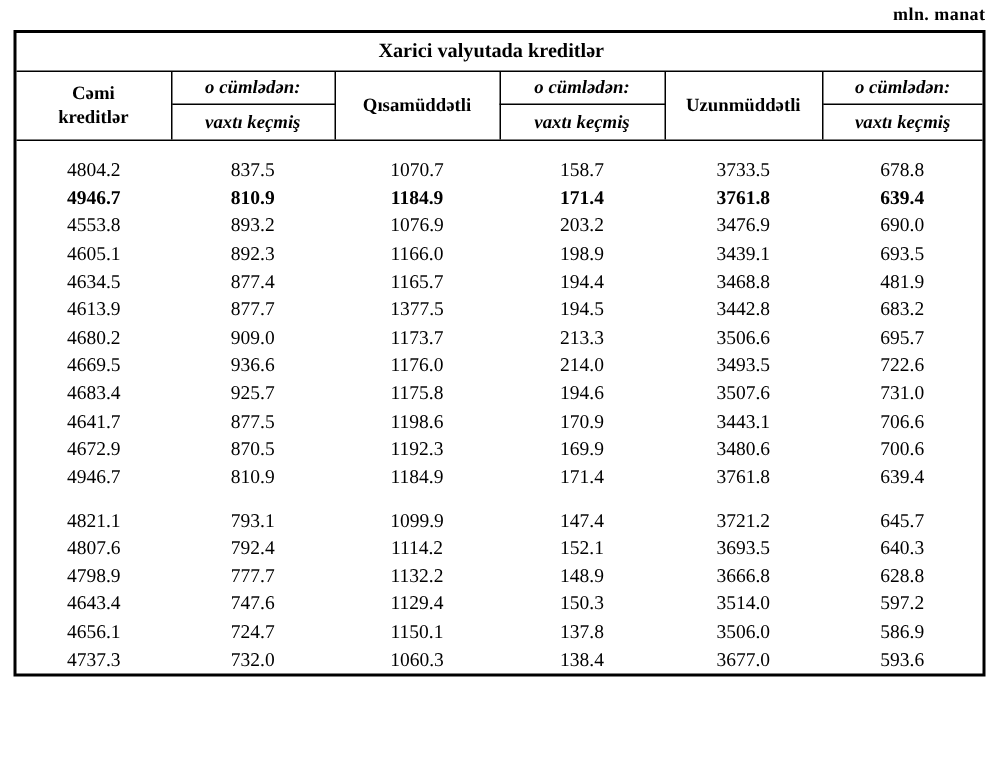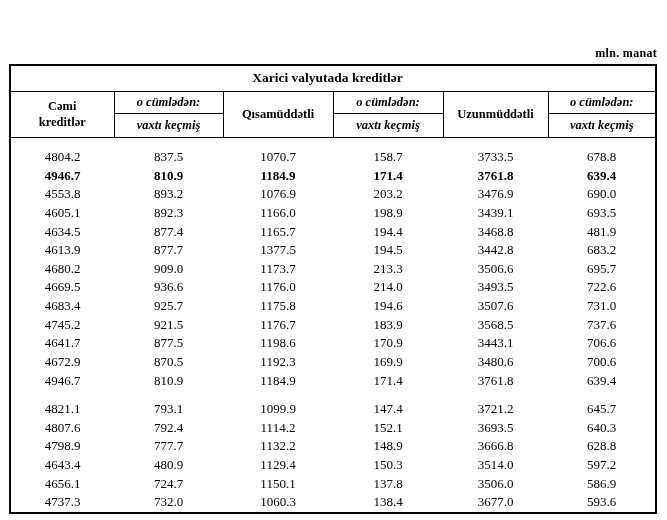--- a/index.html
+++ b/index.html
@@ -20,21 +20,20 @@
     height: 520px;
     box-sizing: border-box;
   }
   .unit-line {
     text-align: right;
     font-size: 12px;
     font-weight: bold;
     font-family: "Liberation Serif", serif;
     padding: 2px 10px 3px 0;
     letter-spacing: 0.3px;
-    margin-top: 44px;
   }
   .outer-frame {
     border: 2px solid #000000;
     width: 648px;
     margin-left: 9px;
     box-sizing: border-box;
   }
   .title-cell {
     text-align: center;
     font-size: 13.5px;
@@ -208,28 +207,20 @@
           </tr>
           <tr>
             <td>4683.4</td>
             <td>925.7</td>
             <td>1175.8</td>
             <td>194.6</td>
             <td>3507.6</td>
             <td>731.0</td>
           </tr>
           <tr>
-            <td>4745.2</td>
-            <td>921.5</td>
-            <td>1176.7</td>
-            <td>183.9</td>
-            <td>3568.5</td>
-            <td>737.6</td>
-          </tr>
-          <tr>
             <td>4641.7</td>
             <td>877.5</td>
             <td>1198.6</td>
             <td>170.9</td>
             <td>3443.1</td>
             <td>706.6</td>
           </tr>
           <tr>
             <td>4672.9</td>
             <td>870.5</td>
@@ -268,21 +259,21 @@
           <tr>
             <td>4798.9</td>
             <td>777.7</td>
             <td>1132.2</td>
             <td>148.9</td>
             <td>3666.8</td>
             <td>628.8</td>
           </tr>
           <tr>
             <td>4643.4</td>
-            <td>480.9</td>
+            <td>747.6</td>
             <td>1129.4</td>
             <td>150.3</td>
             <td>3514.0</td>
             <td>597.2</td>
           </tr>
           <tr>
             <td>4656.1</td>
             <td>724.7</td>
             <td>1150.1</td>
             <td>137.8</td>

